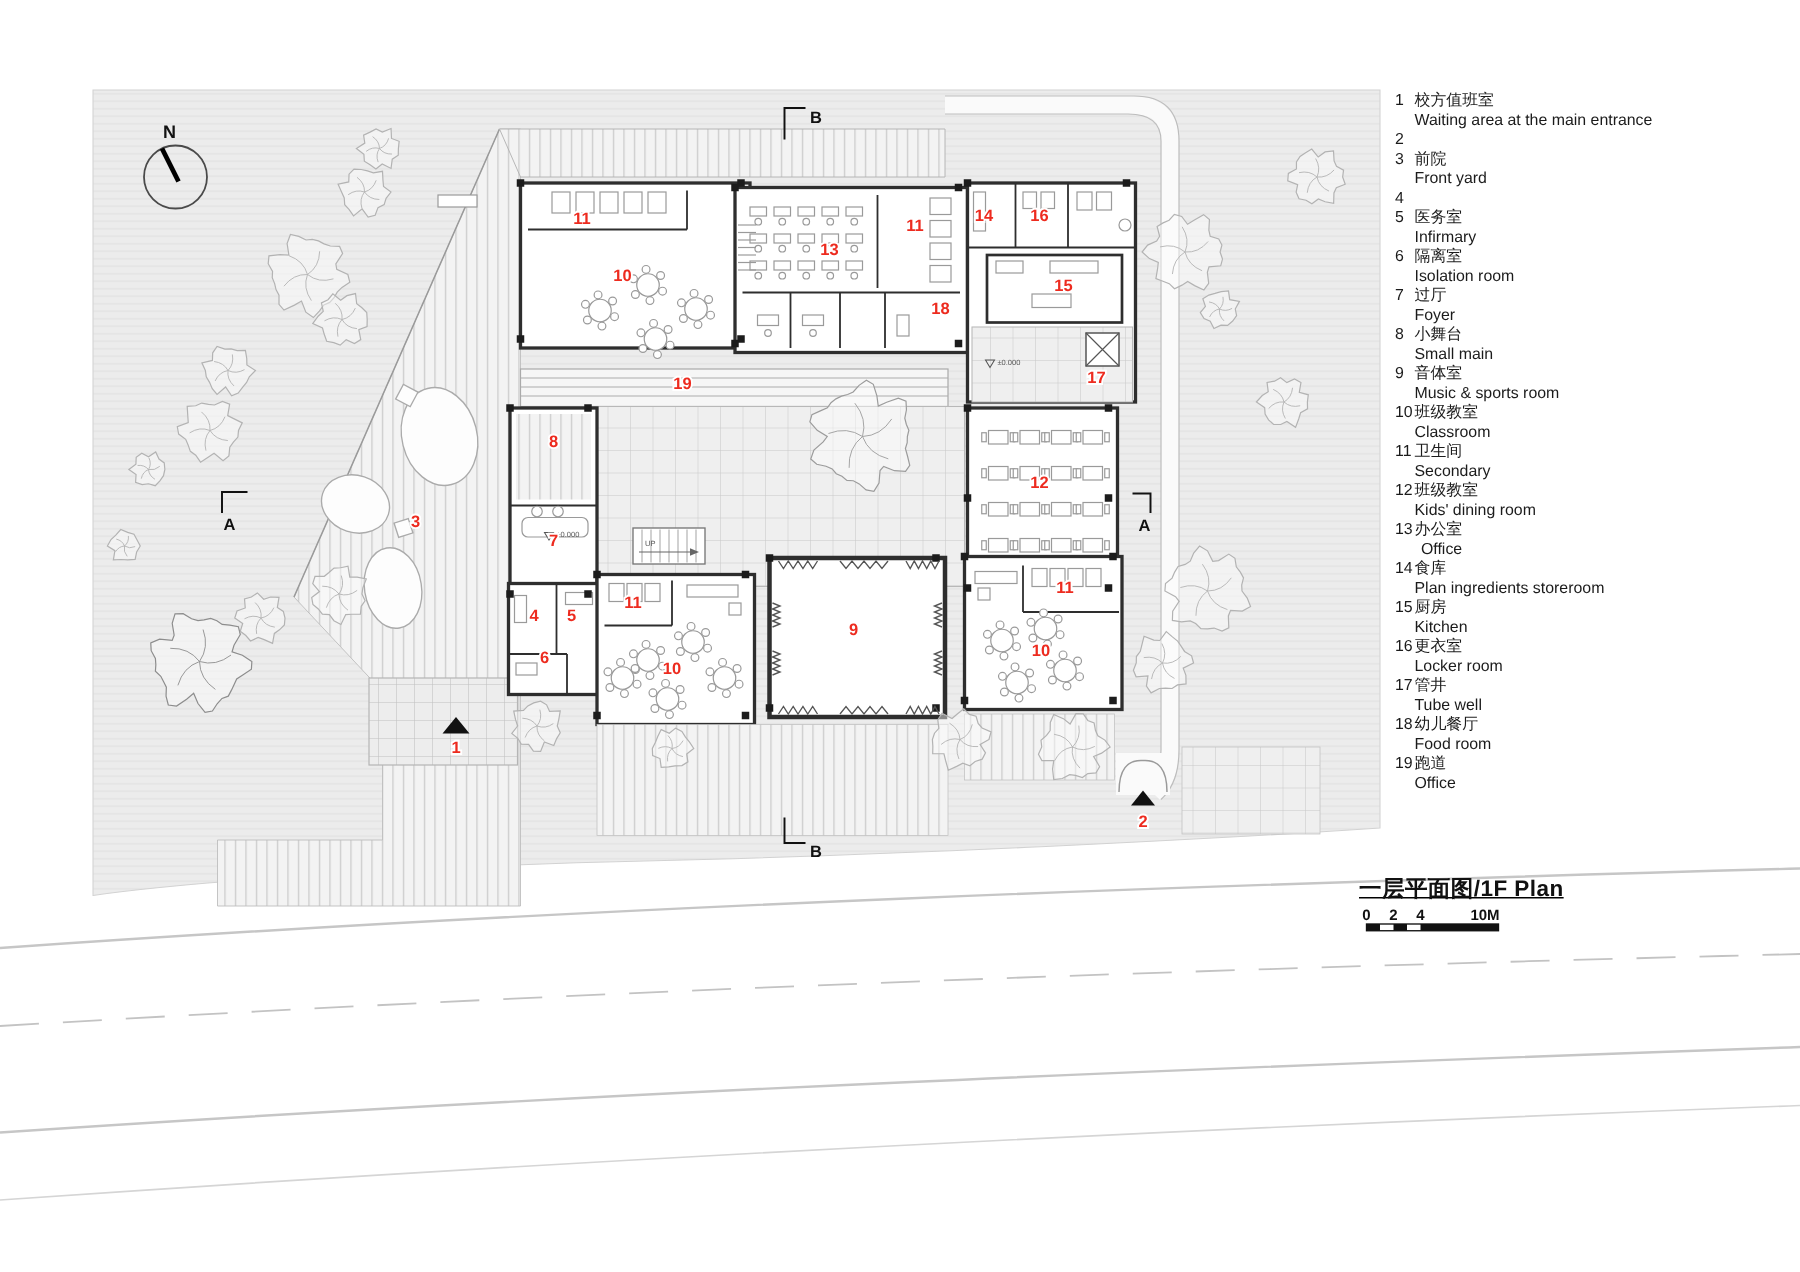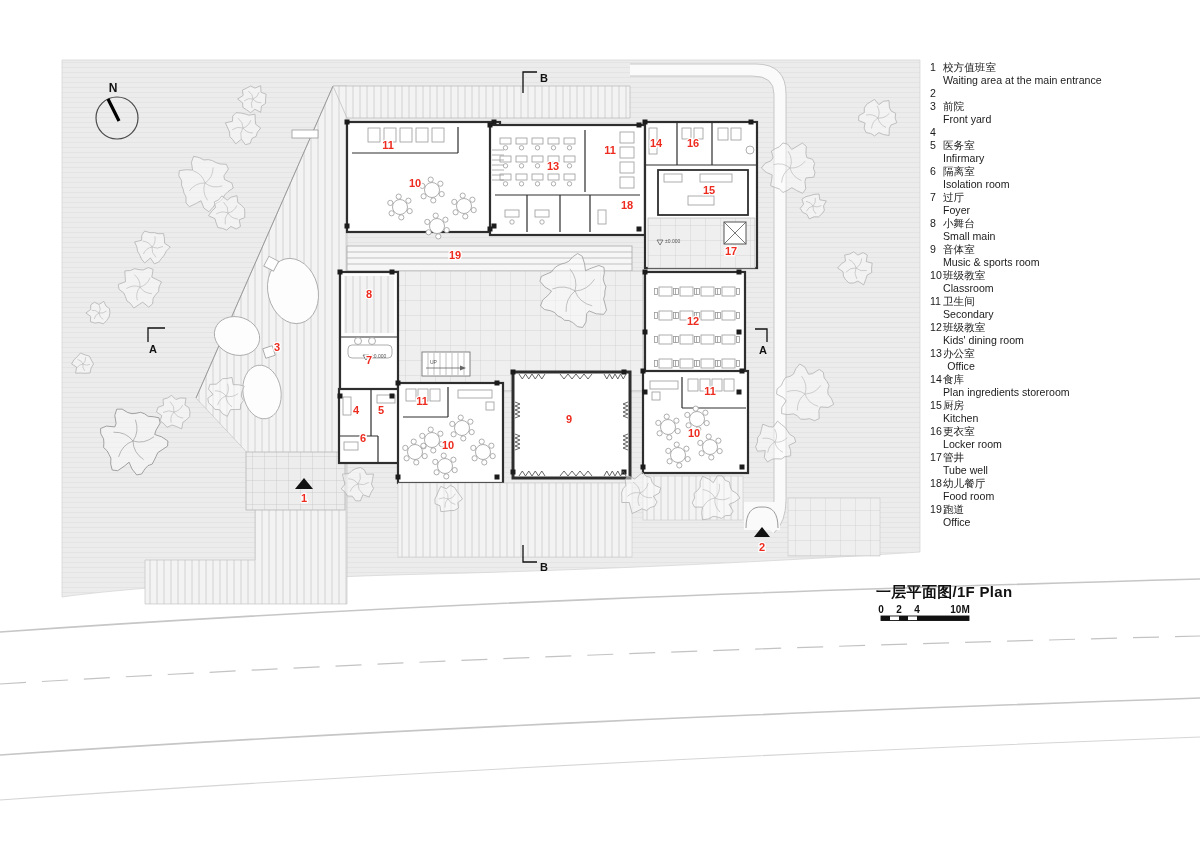--- a/index.html
+++ b/index.html
@@ -5,21 +5,21 @@
   html,body{margin:0;padding:0;background:#fff;}
   #canvas{position:relative;width:1200px;height:848px;background:#ffffff;overflow:hidden;
           font-family:"Liberation Sans",sans-serif;}
   #plan-svg{position:absolute;left:0;top:0;}
   
   #legend{position:absolute;left:930px;top:61px;width:266px;color:#1b1b1b;}
   .legend-item{display:flex;font-size:10.6px;line-height:13px;white-space:nowrap;}
   .legend-item .num{width:13px;flex:none;}
   .legend-item .txt .l-en{color:#1b1b1b;text-align:right;}
   
-  #title-block{position:absolute;left:876px;top:583px;}
+  #title-block{position:absolute;left:906px;top:583px;text-decoration:underline;}
   #plan-title{font-size:15px;font-weight:bold;color:#111;letter-spacing:0.3px;}
   .tick{font-size:10px;font-weight:bold;fill:#111;}
   
   text.plan-label{fill:var(--label-red,#ed2b1f);font-weight:bold;font-size:11px;
                   text-anchor:middle;paint-order:stroke;stroke:#ffffff;stroke-width:2.5px;}
   text.section-letter{fill:#111;font-weight:bold;font-size:11px;}
   text.north-n{fill:#111;font-weight:bold;font-size:12px;text-anchor:middle;}
   text.tiny{fill:#555;font-size:5px;}
 </style>
 </head>

